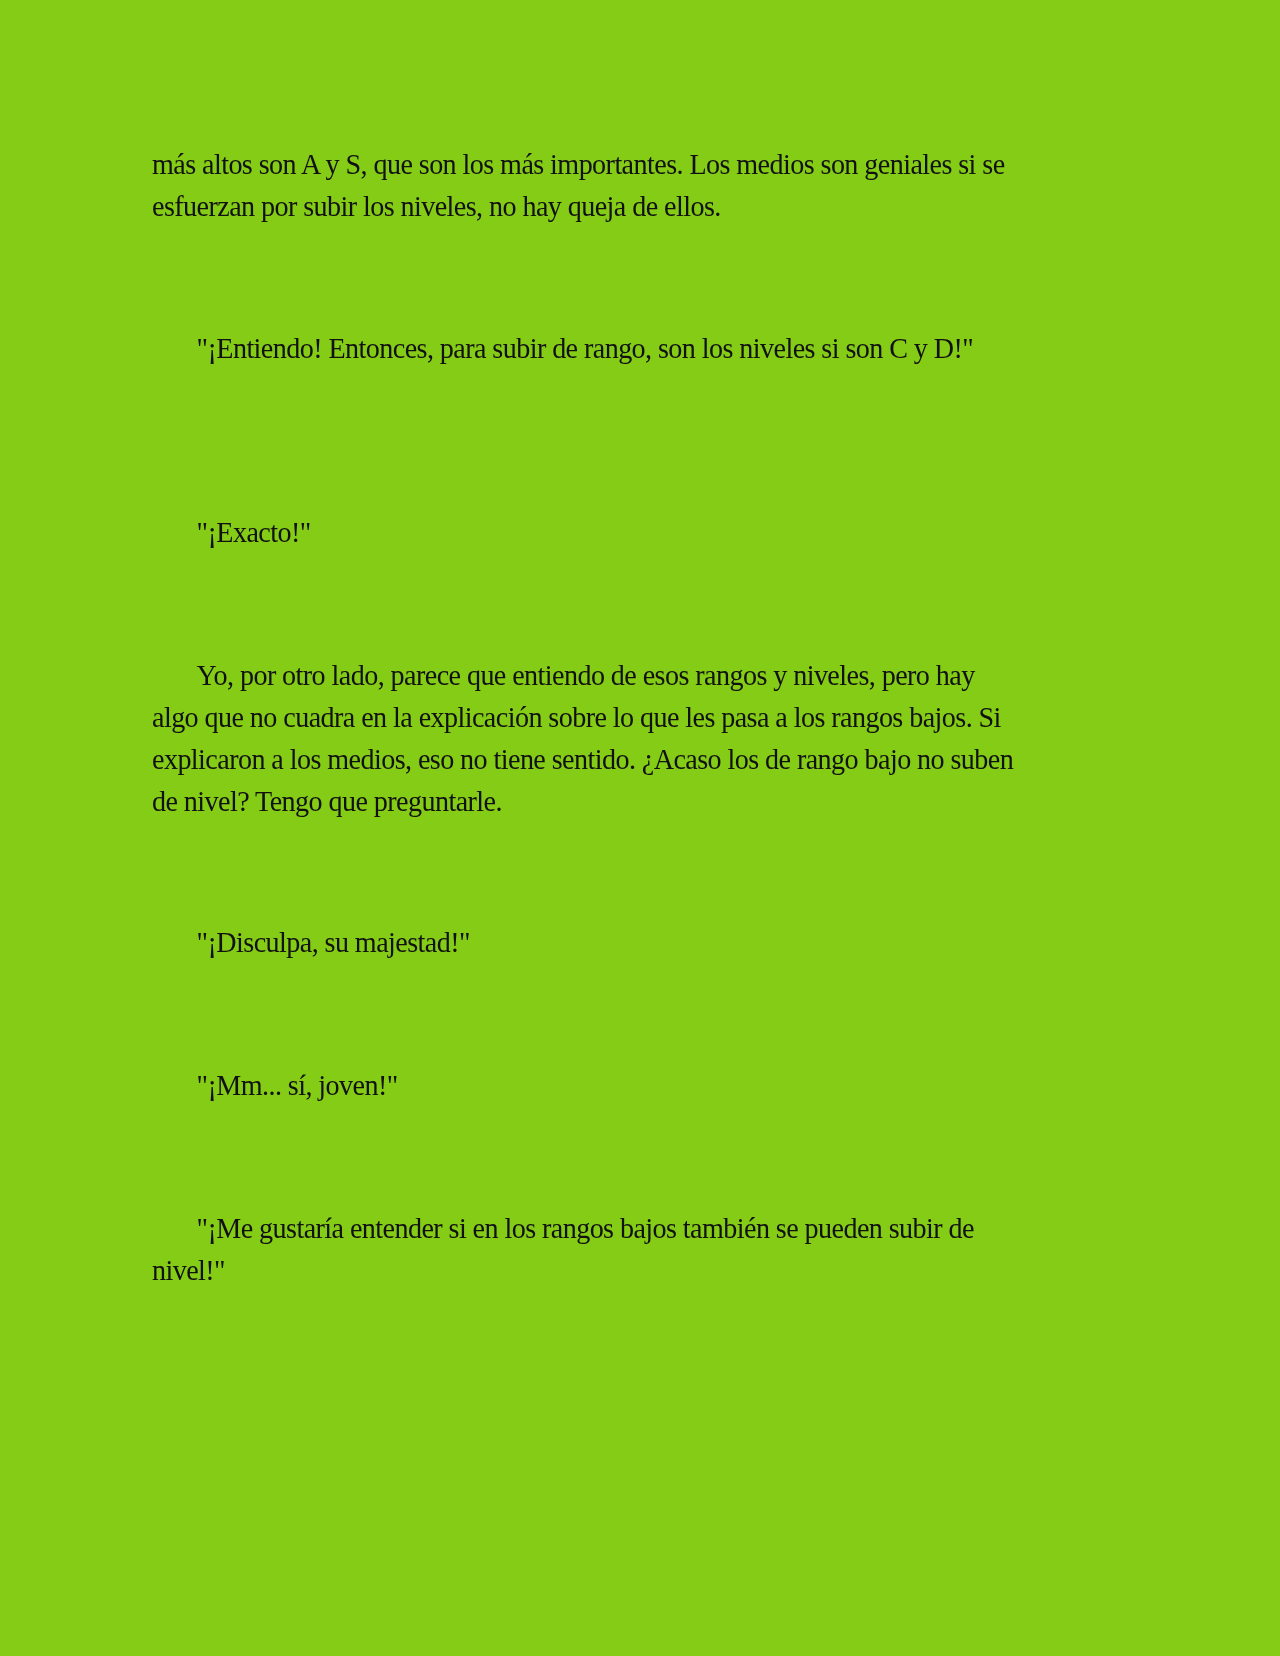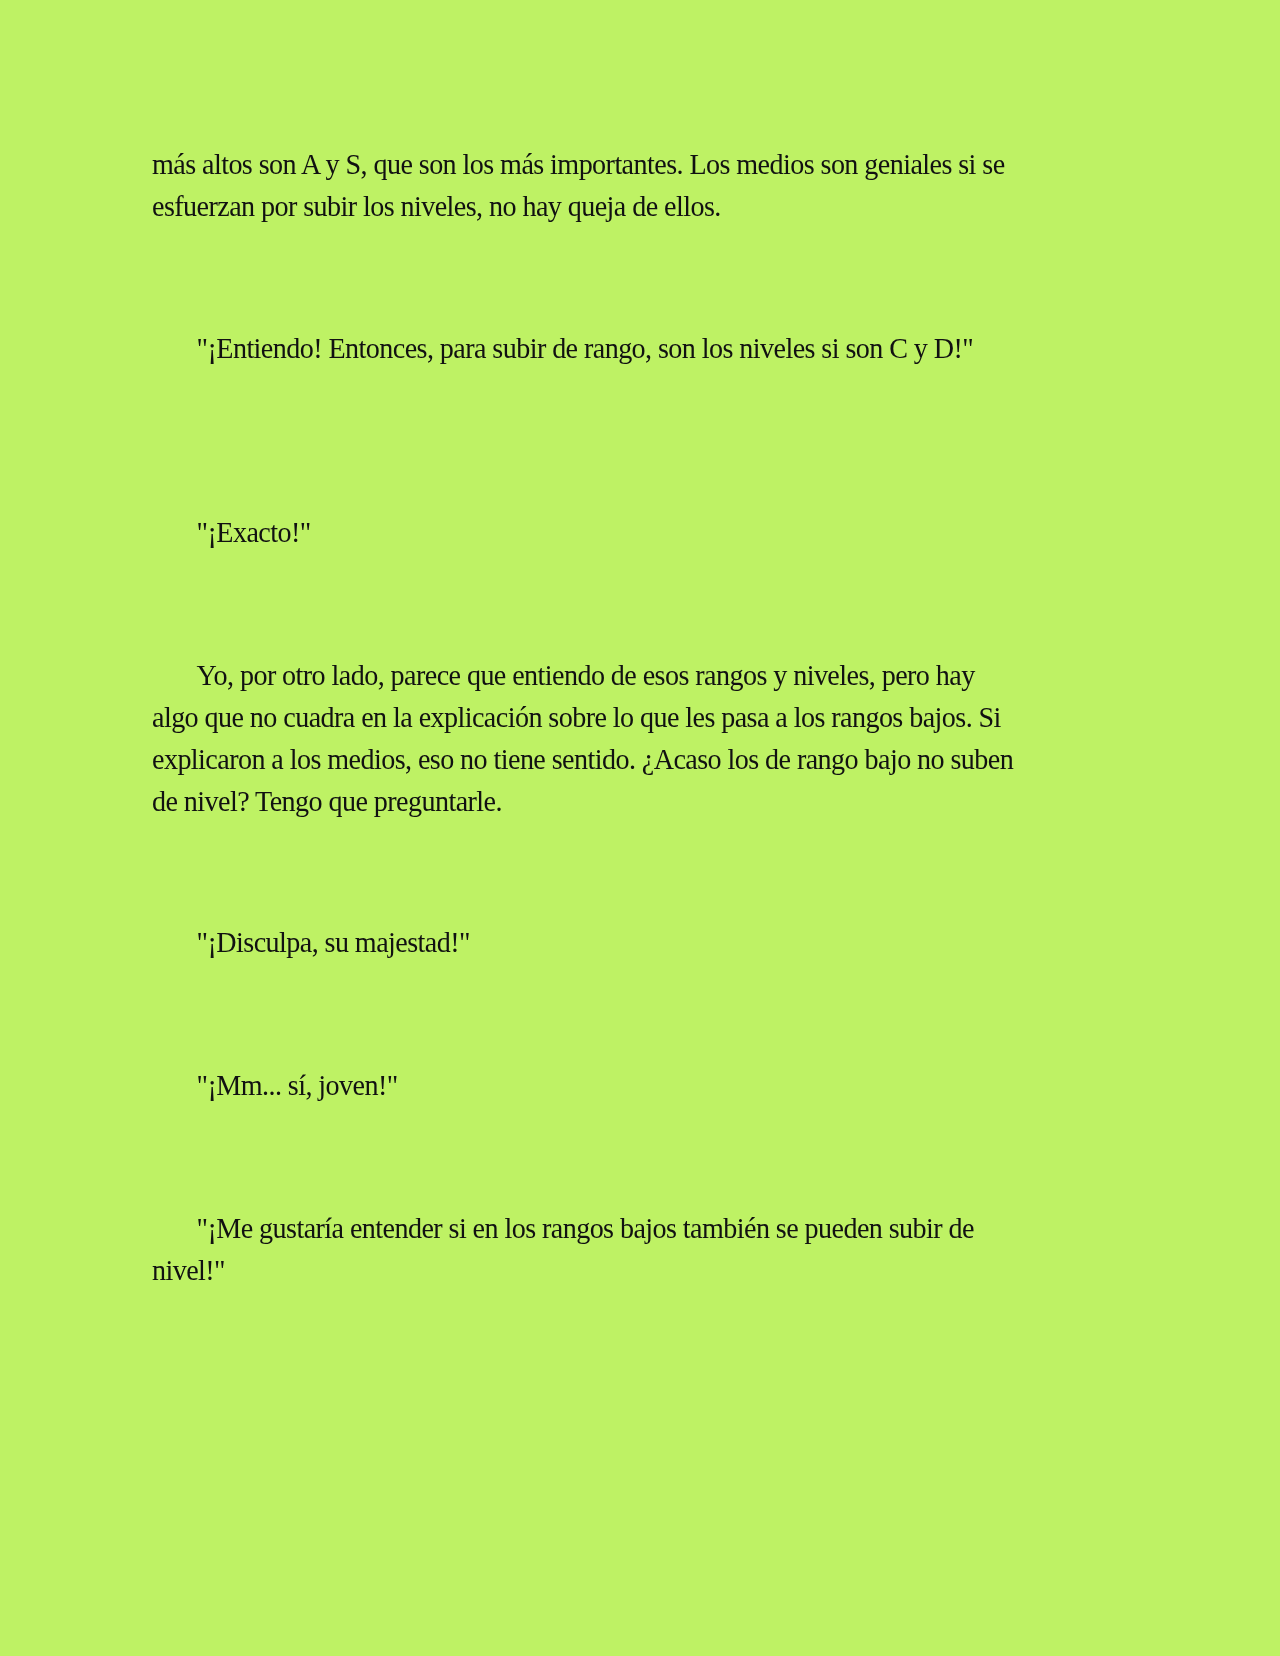--- a/index.html
+++ b/index.html
@@ -1,18 +1,18 @@
 <!DOCTYPE html>
 <html><head>
 <meta charset="utf-8">
 <style>
   html, body { margin: 0; padding: 0; background: #ffffff; }
   body { width: 1280px; height: 1656px; position: relative; overflow: hidden; }
   .page {
-    position: absolute; left: 0; top: 0; width: 1280px; height: 1656px; background: #bef264;
+    position: absolute; left: 0; top: 0; width: 1280px; height: 1656px; background: #84cc16;
   }
   .para {
     position: absolute;
     left: 152px;
     width: 902px;
     margin: 0;
     font-family: "Liberation Serif", serif;
     font-size: 29px;
     line-height: 42px;
     color: #111111;

